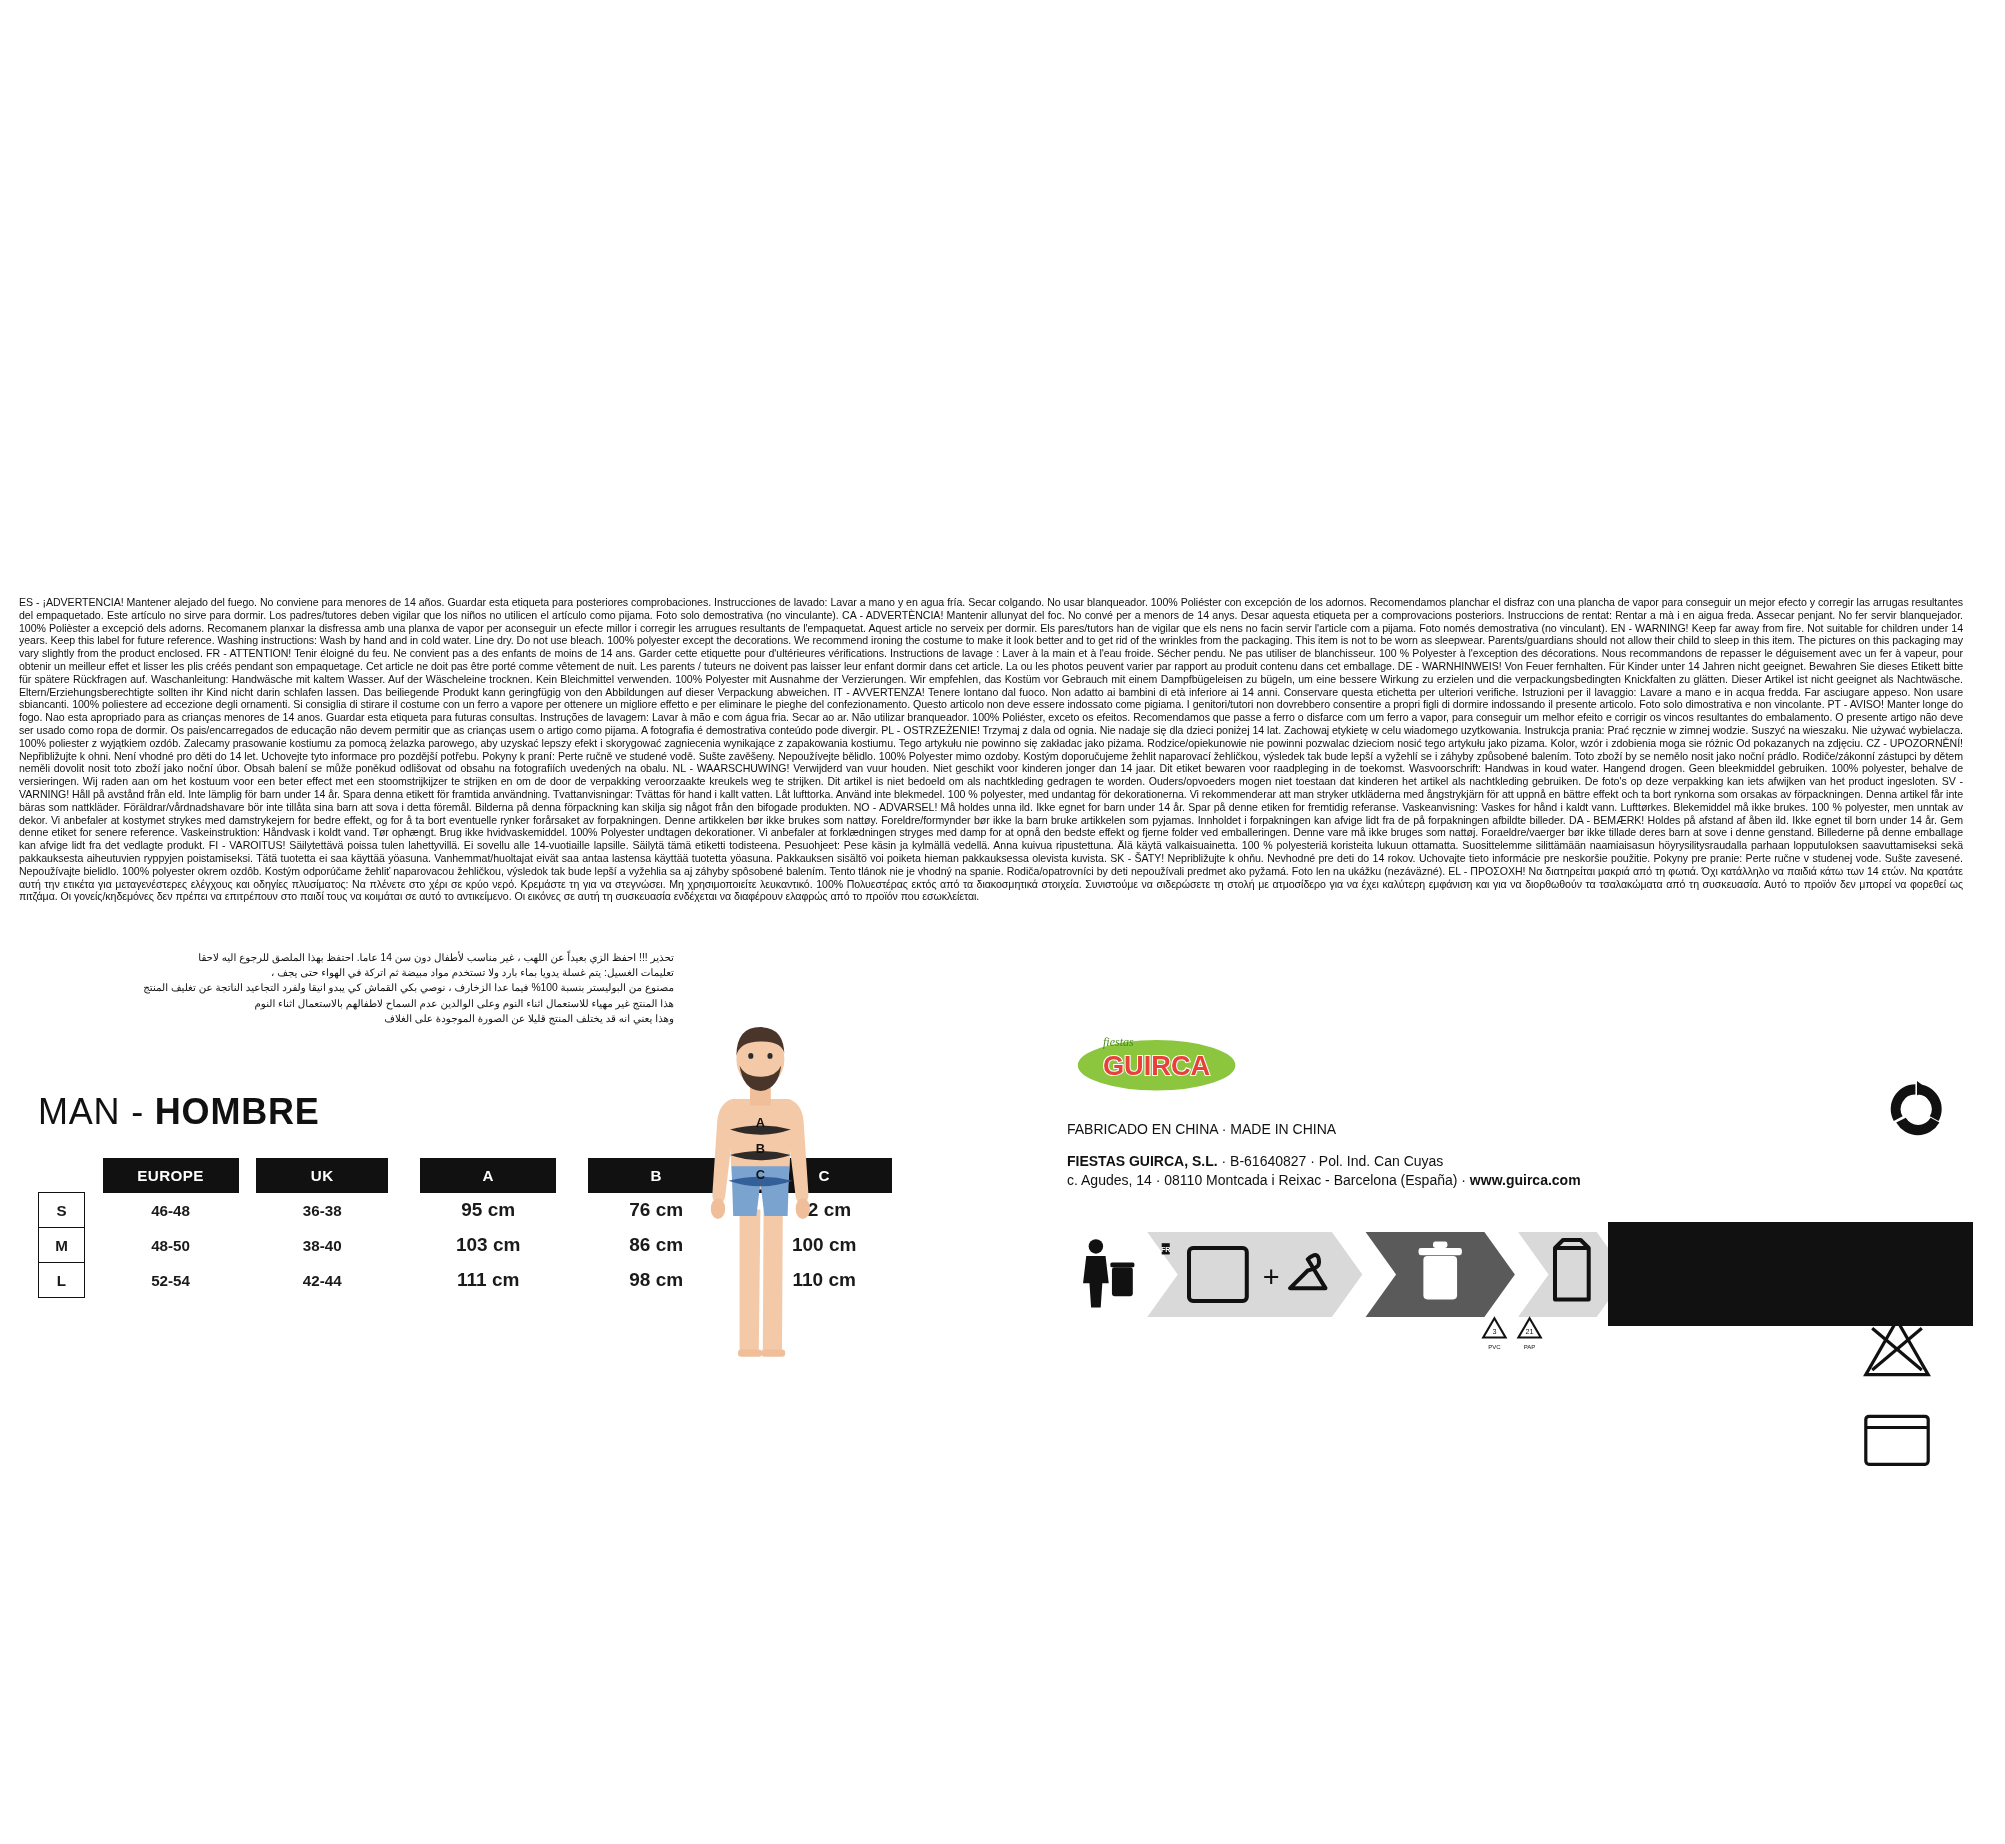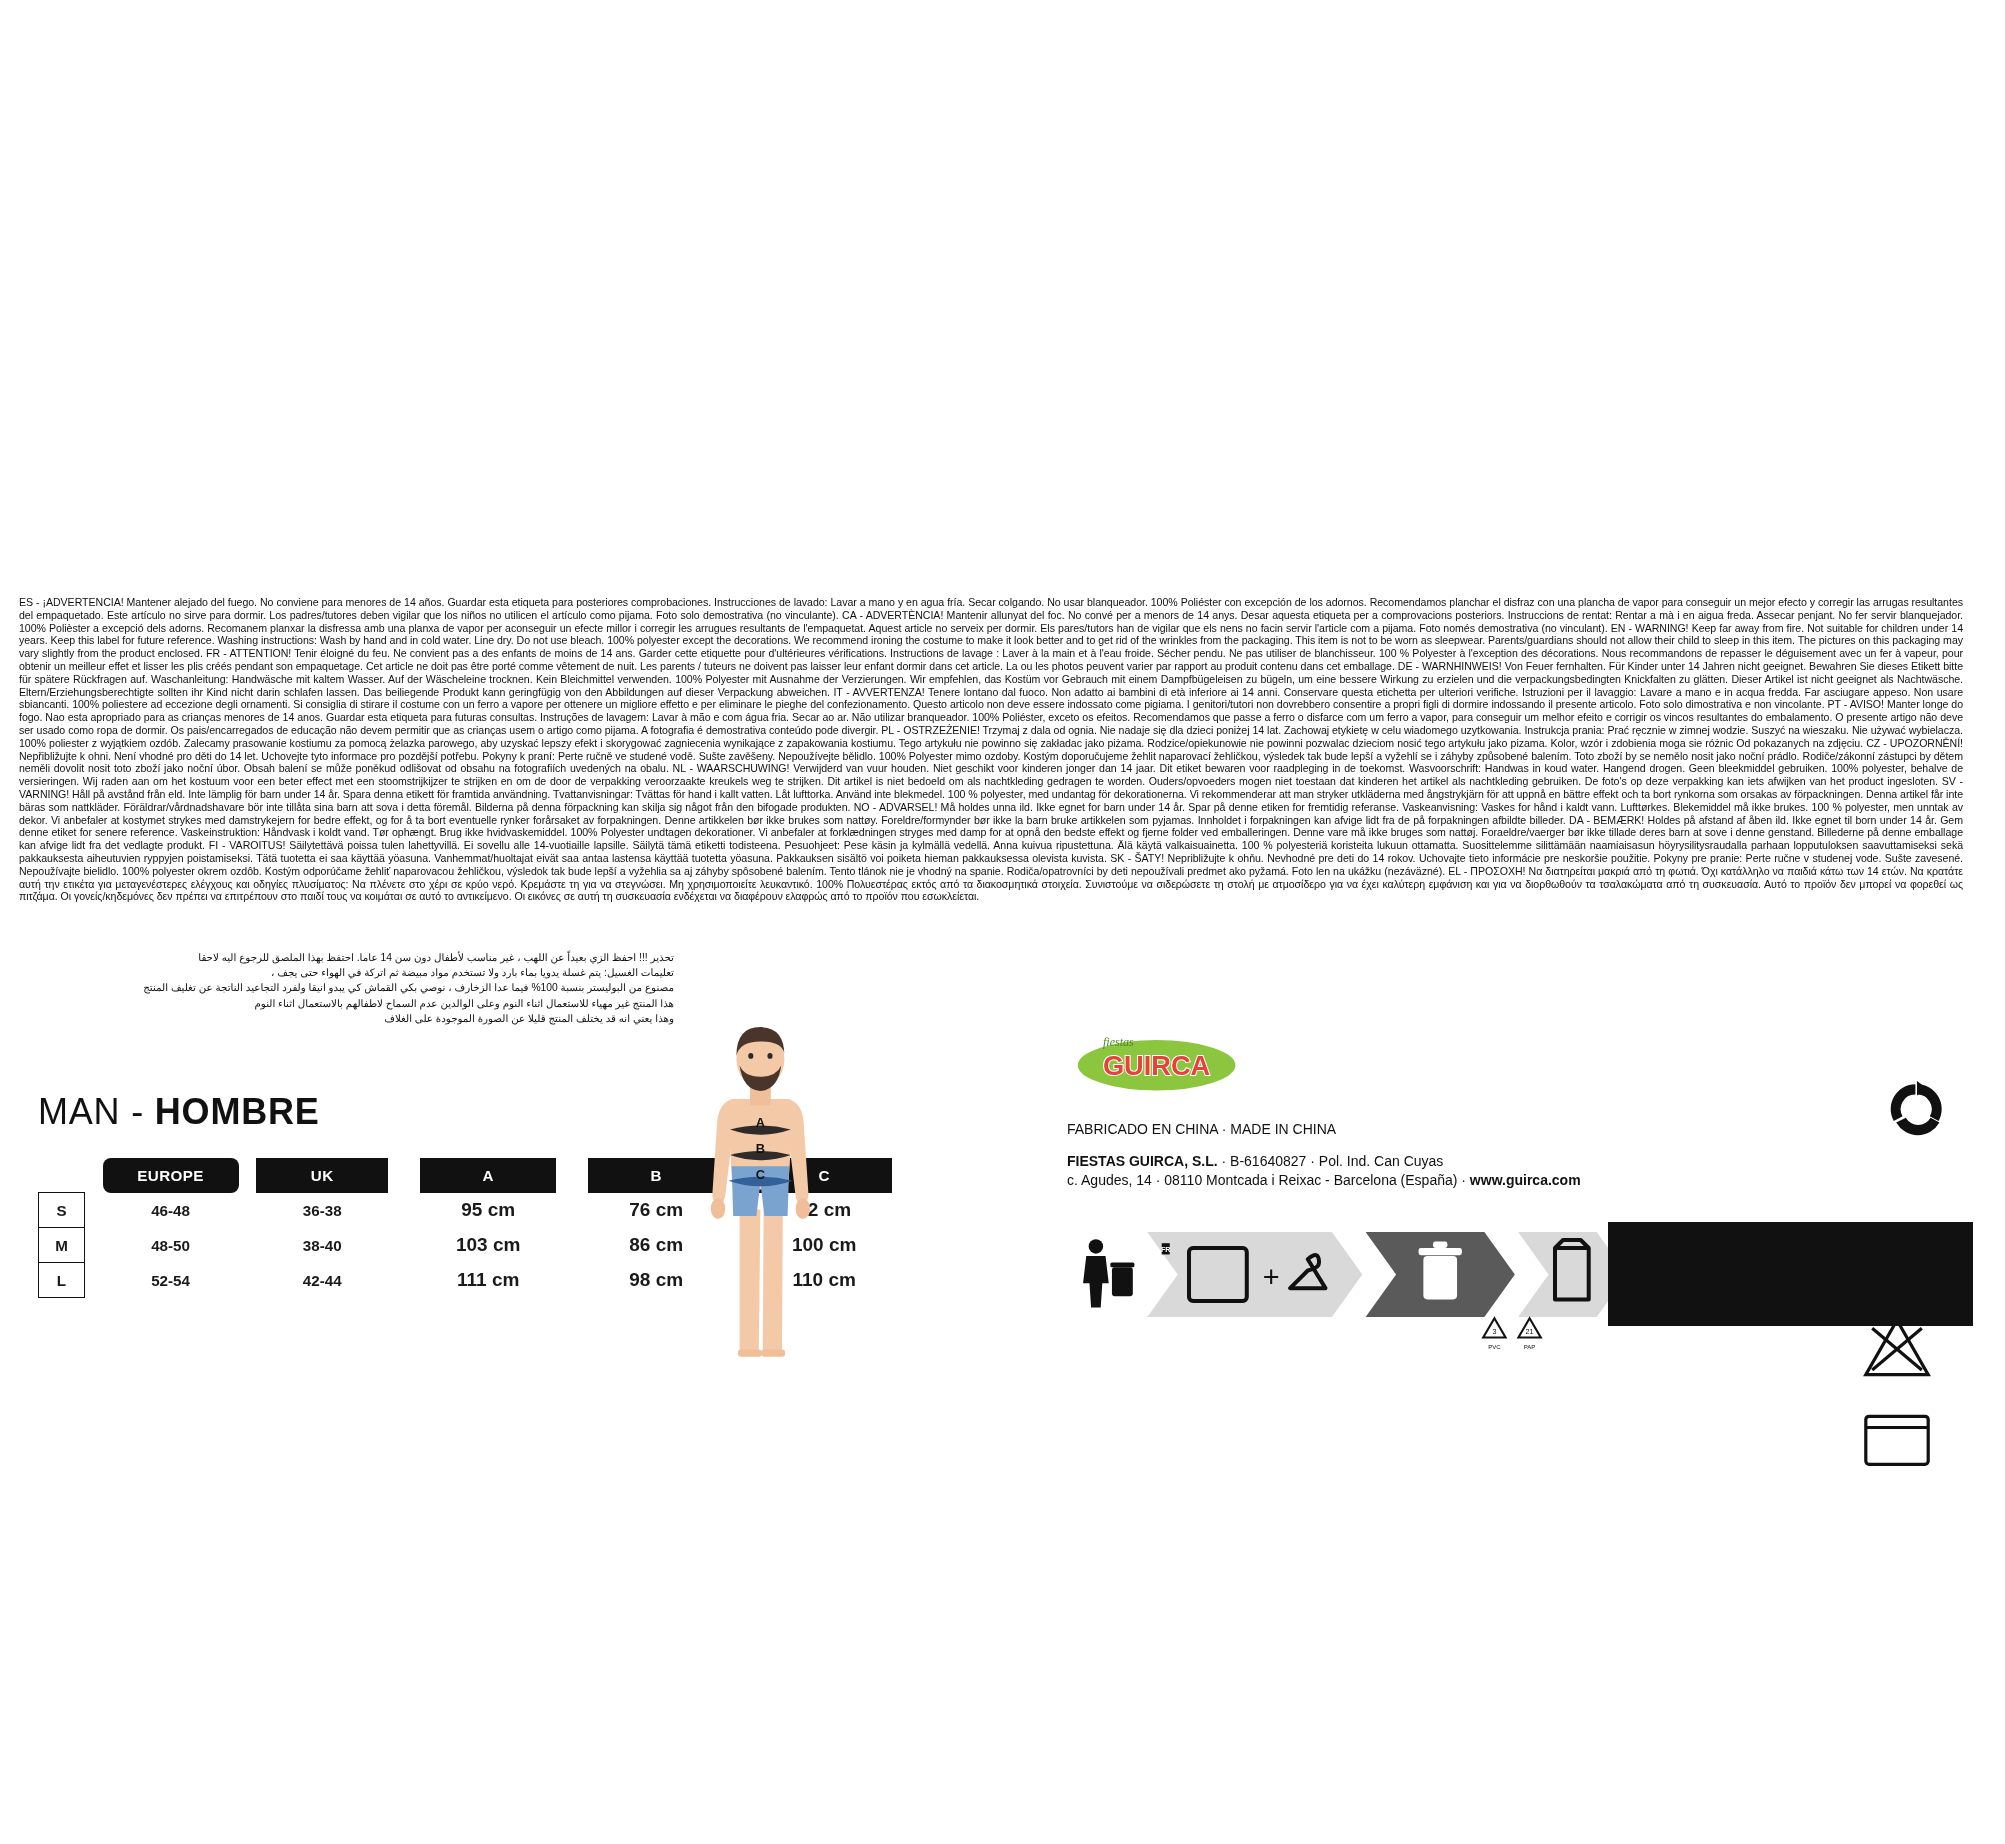--- a/index.html
+++ b/index.html
@@ -36,21 +36,21 @@
   }
   .sizetable td,.sizetable th{padding:0;}
   .sizetable .lbl{
     width:45px;height:34px;text-align:center;font-weight:bold;
     border:1.6px solid #111;background:#fff;font-size:15.2px;
   }
   .sizetable .hdr{
     background:#111;color:#fff;font-weight:bold;text-align:center;
     height:34px;font-size:15.2px;letter-spacing:0.4px;
   }
-  .sizetable .hdr.eu{width:136px;border-radius:8px;}
+  .sizetable .hdr.eu{width:136px;}
   .sizetable .hdr.uk{width:132px;}
   .sizetable .hdr.ab{width:93px;}
   .sizetable .val{text-align:center;font-weight:bold;height:34px;font-size:15.2px;}
   .sizetable .spacer{width:17.6px;}
   .sizetable .gap{width:32px;}
   .sizetable .meas{width:136px;text-align:center;font-weight:bold;font-size:19px;}
 
   
   .figure{position:absolute;left:666px;top:1009px;width:184px;height:353px;}
 

